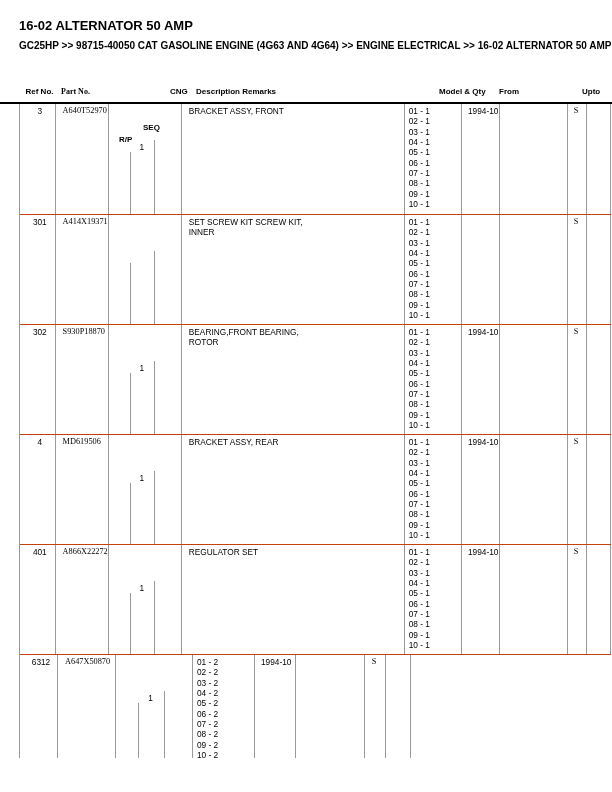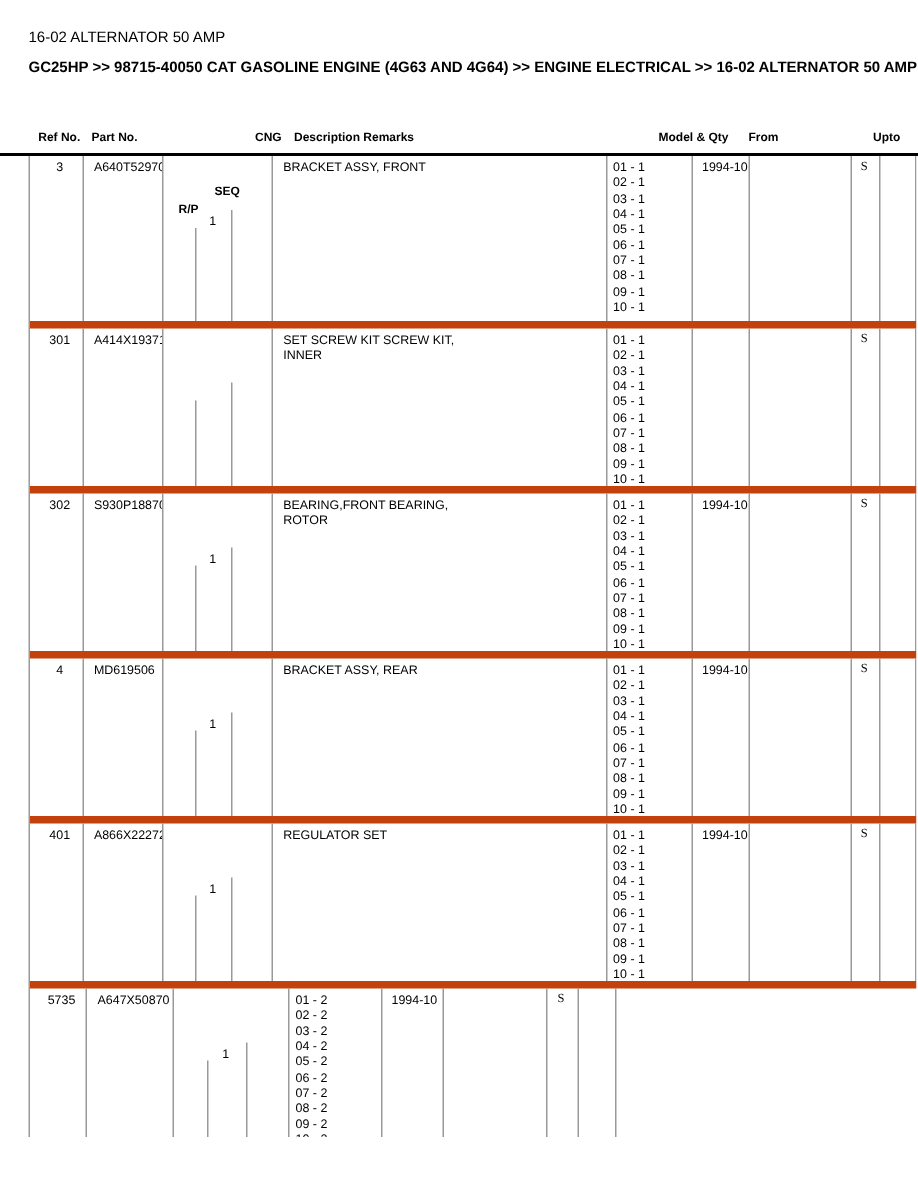--- a/index.html
+++ b/index.html
@@ -3,21 +3,21 @@
 <meta charset="utf-8">
 <style>
   * { margin:0; padding:0; box-sizing:border-box; }
   html,body { width:612px; height:792px; background:#ffffff; }
   body { font-family:"Liberation Sans", sans-serif; color:#000; position:relative; overflow:hidden; }
 
   .page { position:relative; width:612px; height:792px; background:#fff; }
 
   .doc-title {
     position:absolute; left:19px; top:21px;
-    font-size:10px; font-weight:normal; line-height:10px; white-space:nowrap;
+    font-size:13px; font-weight:bold; line-height:10px; white-space:nowrap;
   }
   .breadcrumb {
     position:absolute; left:19px; top:41px;
     font-size:10px; font-weight:bold; line-height:10px; white-space:nowrap;
   }
 
   
   .thead {
     position:absolute; left:19px; top:87px; display:flex;
     font-size:8px; font-weight:bold; line-height:10px;
@@ -33,27 +33,27 @@
     position:absolute; left:0; top:102px; width:612px; height:2px; background:#000;
   }
 
   
   .tbody {
     position:absolute; left:19px; top:104px; width:592px; height:654px;
     overflow:hidden; border-left:1px solid #999;
     font-size:8.3px; line-height:10.33px;
   }
   .tr { display:flex; height:110px; align-items:stretch; }
-  .tr + .tr { border-top:5px solid #c2410c; }
+  .tr + .tr { border-top:1px solid #c2410c; }
   .td {
     border-right:1px solid #999;
     padding:2px 2px 0 7px; overflow:hidden; white-space:nowrap;
   }
   .c0 { width:38px;text-align:center; }
-  .c1 { width:58px; }
+  .c1 { width:58px;font-family:Liberation Serif, serif; }
   .c2 { width:23px;margin-top:48px; }
   .c3 { width:26px; text-align:center; padding-left:0;margin-top:36px; }
   .c4 { width:28px; }
   .c5 { width:243px; }
   .c6 { width:62px; padding-left:4px; }
   .c7 { width:41px; padding-left:6px; }
   .c8 { width:26px;margin-left:43px; }
   .c9 { width:21px; text-align:center; padding-left:0;font-family:Liberation Serif, serif; }
   .c10 { width:25px; }
   .th.c3, .th.c9 { text-align:left; padding-left:5px; }
@@ -207,21 +207,21 @@
           <div>08 - 1</div>
           <div>09 - 1</div>
           <div>10 - 1</div>
         </div>
         <div class="td c7">1994-10</div>
         <div class="td c8"></div>
         <div class="td c9">S</div>
         <div class="td c10"></div>
       </div>
       <div class="tr">
-        <div class="td c0">5735</div>
+        <div class="td c0">6312</div>
         <div class="td c1">A647X50870</div>
         <div class="td c2"></div>
         <div class="td c3">1</div>
         <div class="td c4"></div>
         <div class="td c6">
           <div>01 - 2</div>
           <div>02 - 2</div>
           <div>03 - 2</div>
           <div>04 - 2</div>
           <div>05 - 2</div>

